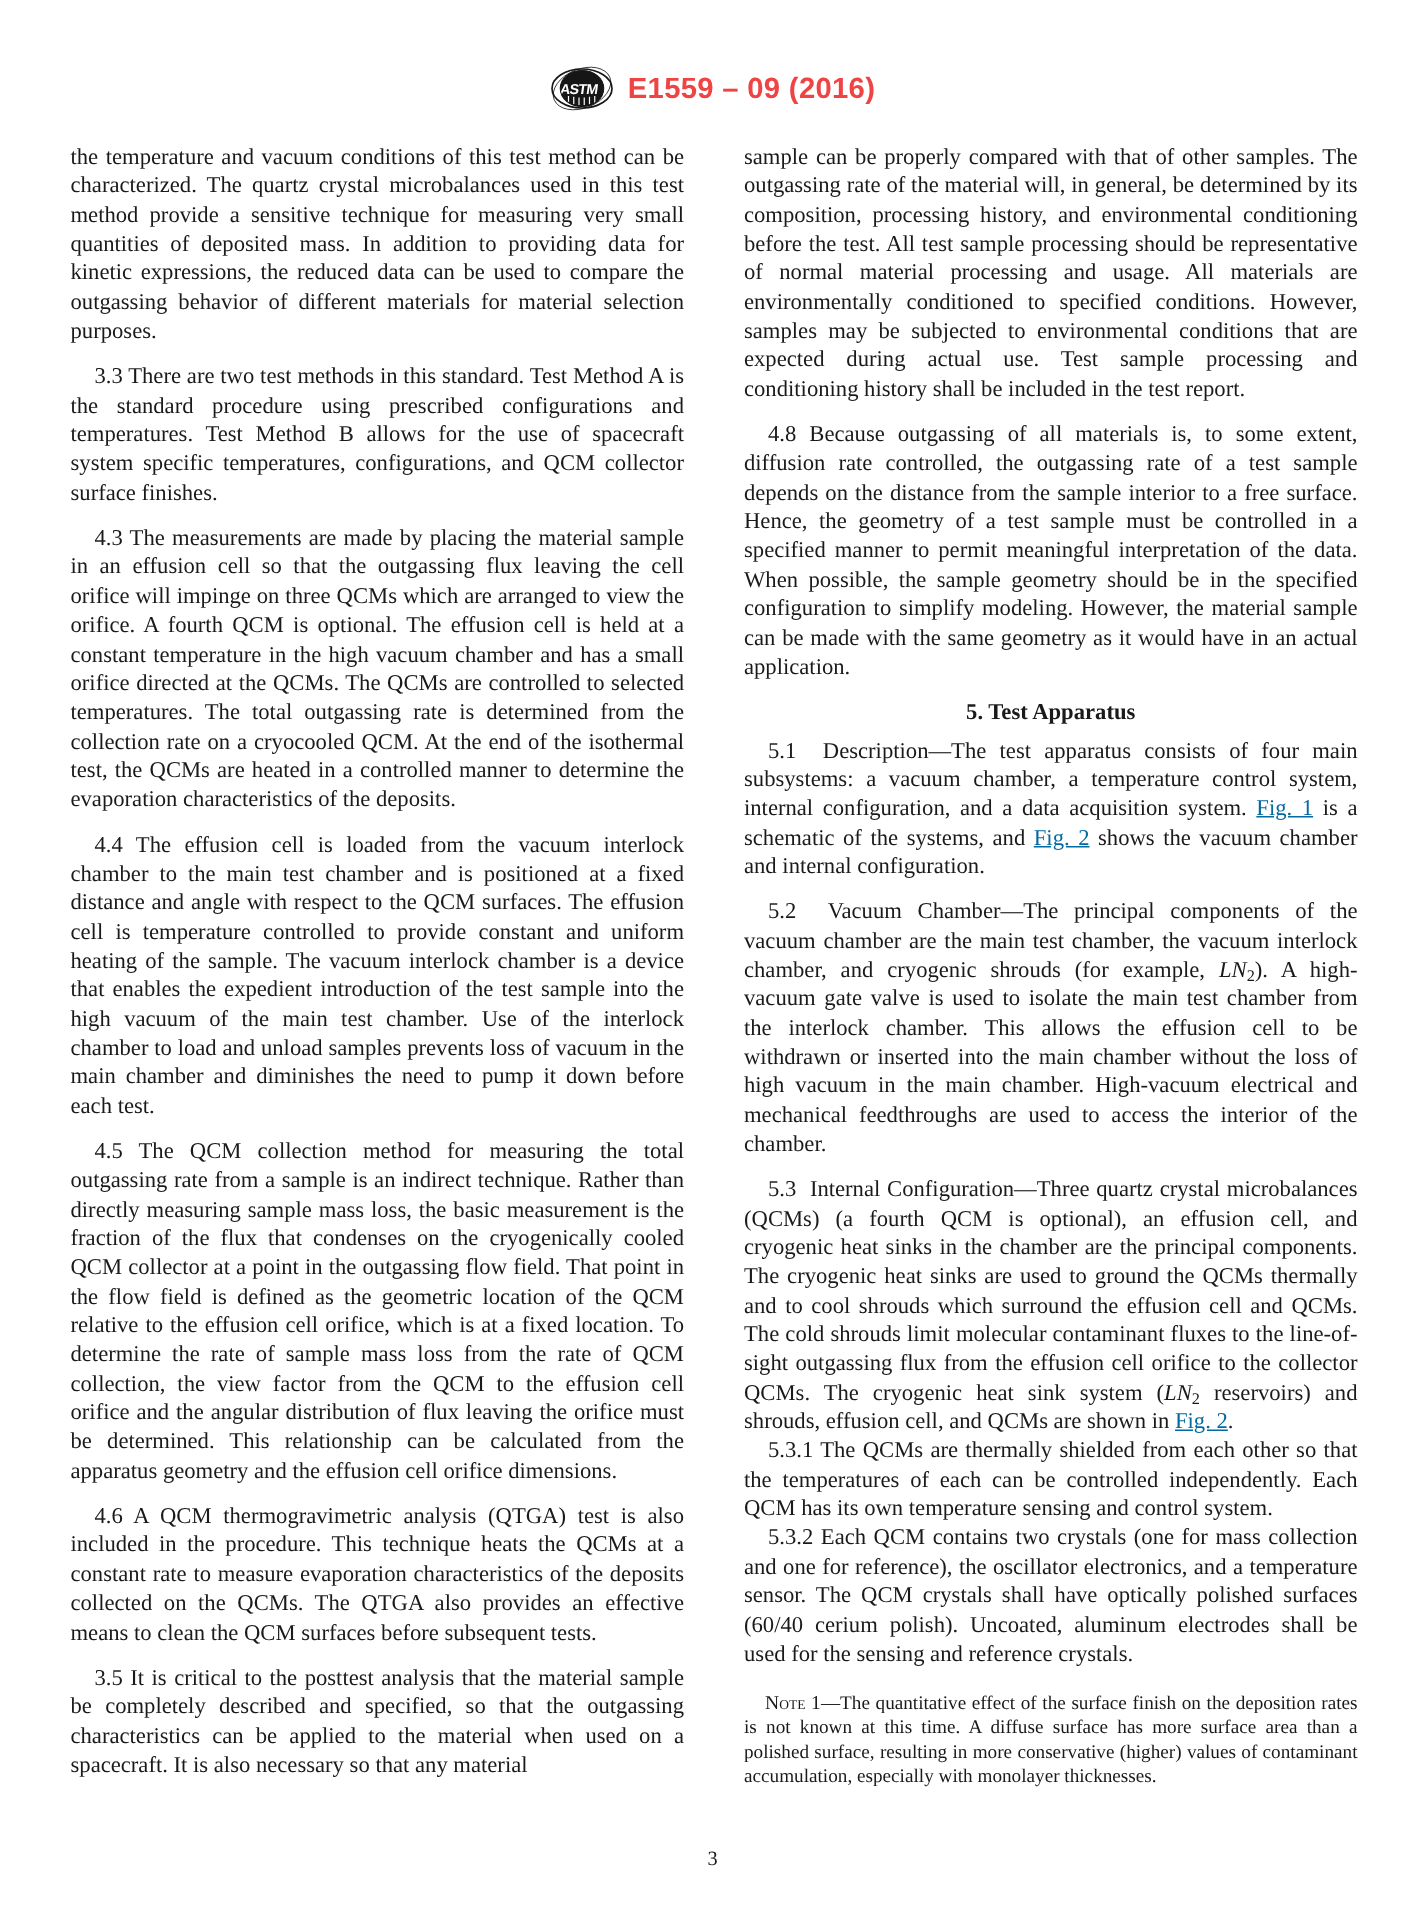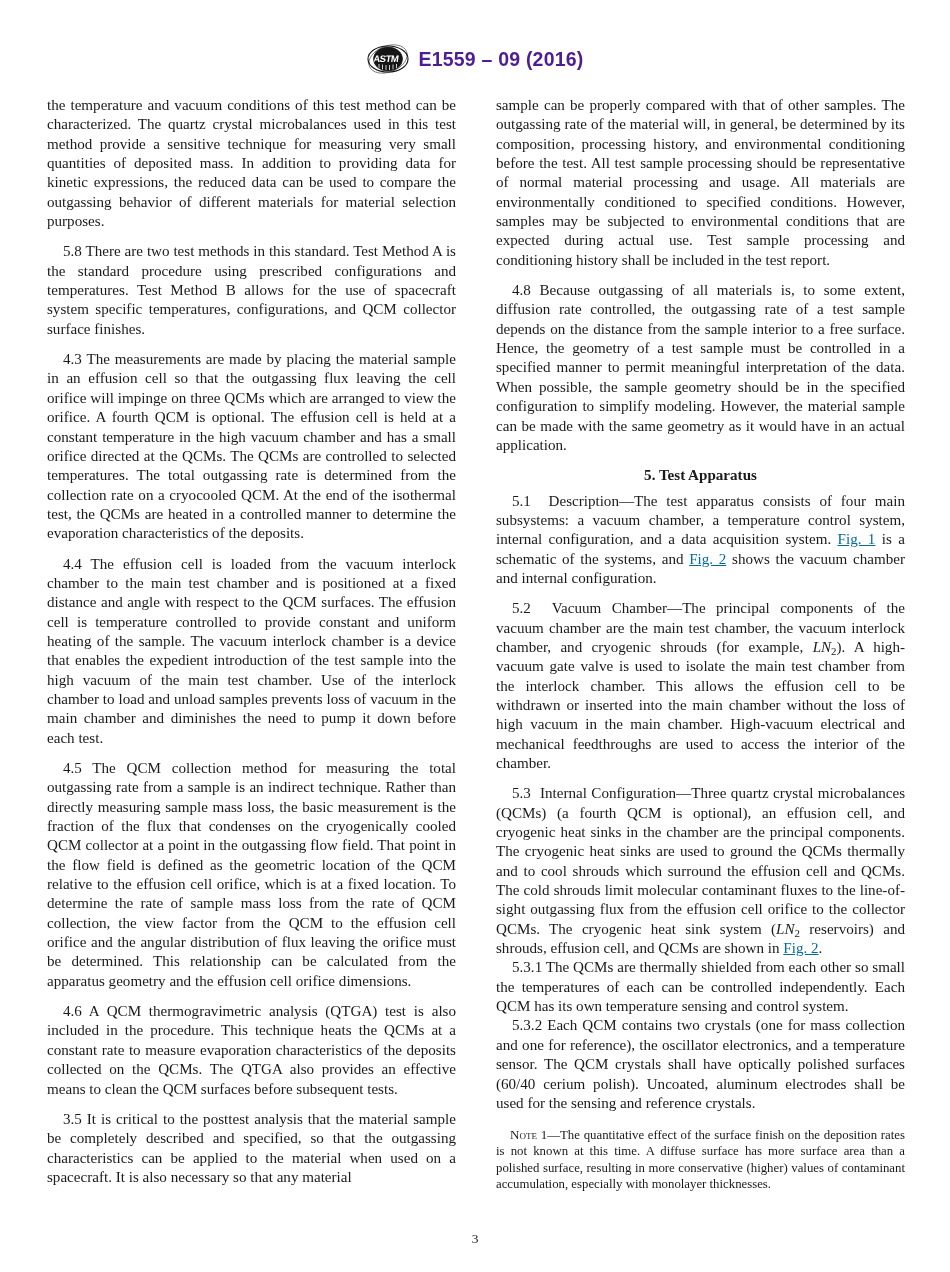--- a/index.html
+++ b/index.html
@@ -38,21 +38,21 @@
   .astm-logo {
     width: 42px;
     height: 30px;
     display: block;
   }
   .doc-designation {
     font-family: "Liberation Sans", "DejaVu Sans", sans-serif;
     font-weight: bold;
     font-size: 19.5px;
     letter-spacing: 0.2px;
-    color: #4c1d95;
+    color: #ef4444;
     white-space: nowrap;
   }
 
   
   .columns {
     position: absolute;
     top: 96px;
     left: 47px;
     width: 858px;
     display: flex;
@@ -158,21 +158,21 @@
     </span>
     <span class="doc-designation">E1559 – 09 (2016)</span>
   </div>
 
   <div class="columns">
 
     <div class="col">
 
       <p class="body">the temperature and vacuum conditions of this test method can be characterized. The quartz crystal microbalances used in this test method provide a sensitive technique for measuring very small quantities of deposited mass. In addition to providing data for kinetic expressions, the reduced data can be used to compare the outgassing behavior of different materials for material selection purposes.</p>
 
-      <p class="body indent">5.8  There are two test methods in this standard. Test Method A is the standard procedure using prescribed configurations and temperatures. Test Method B allows for the use of spacecraft system specific temperatures, configurations, and QCM collector surface finishes.</p>
+      <p class="body indent">3.3  There are two test methods in this standard. Test Method A is the standard procedure using prescribed configurations and temperatures. Test Method B allows for the use of spacecraft system specific temperatures, configurations, and QCM collector surface finishes.</p>
 
       <p class="body indent">4.3  The measurements are made by placing the material sample in an effusion cell so that the outgassing flux leaving the cell orifice will impinge on three QCMs which are arranged to view the orifice. A fourth QCM is optional. The effusion cell is held at a constant temperature in the high vacuum chamber and has a small orifice directed at the QCMs. The QCMs are controlled to selected temperatures. The total outgassing rate is determined from the collection rate on a cryocooled QCM. At the end of the isothermal test, the QCMs are heated in a controlled manner to determine the evaporation characteristics of the deposits.</p>
 
       <p class="body indent">4.4  The effusion cell is loaded from the vacuum interlock chamber to the main test chamber and is positioned at a fixed distance and angle with respect to the QCM surfaces. The effusion cell is temperature controlled to provide constant and uniform heating of the sample. The vacuum interlock chamber is a device that enables the expedient introduction of the test sample into the high vacuum of the main test chamber. Use of the interlock chamber to load and unload samples prevents loss of vacuum in the main chamber and diminishes the need to pump it down before each test.</p>
 
       <p class="body indent">4.5  The QCM collection method for measuring the total outgassing rate from a sample is an indirect technique. Rather than directly measuring sample mass loss, the basic measurement is the fraction of the flux that condenses on the cryogenically cooled QCM collector at a point in the outgassing flow field. That point in the flow field is defined as the geometric location of the QCM relative to the effusion cell orifice, which is at a fixed location. To determine the rate of sample mass loss from the rate of QCM collection, the view factor from the QCM to the effusion cell orifice and the angular distribution of flux leaving the orifice must be determined. This relationship can be calculated from the apparatus geometry and the effusion cell orifice dimensions.</p>
 
       <p class="body indent">4.6  A QCM thermogravimetric analysis (QTGA) test is also included in the procedure. This technique heats the QCMs at a constant rate to measure evaporation characteristics of the deposits collected on the QCMs. The QTGA also provides an effective means to clean the QCM surfaces before subsequent tests.</p>
 
       <p class="body indent">3.5  It is critical to the posttest analysis that the material sample be completely described and specified, so that the outgassing characteristics can be applied to the material when used on a spacecraft. It is also necessary so that any material</p>
@@ -185,21 +185,21 @@
       <p class="body indent">4.8  Because outgassing of all materials is, to some extent, diffusion rate controlled, the outgassing rate of a test sample depends on the distance from the sample interior to a free surface. Hence, the geometry of a test sample must be controlled in a specified manner to permit meaningful interpretation of the data. When possible, the sample geometry should be in the specified configuration to simplify modeling. However, the material sample can be made with the same geometry as it would have in an actual application.</p>
 
       <h2 class="section-head">5.  Test Apparatus</h2>
 
       <p class="body indent tight" style="margin-top:6px"><span>5.1</span><span>&nbsp;&nbsp;</span><span class="term">Description</span><span>—The test apparatus consists of four main subsystems: a vacuum chamber, a temperature control system, internal configuration, and a data acquisition system. </span><a class="figref" href="#">Fig. 1</a><span> is a schematic of the systems, and </span><a class="figref" href="#">Fig. 2</a><span> shows the vacuum chamber and internal configuration.</span></p>
 
       <p class="body indent"><span>5.2</span><span>&nbsp;&nbsp;</span><span class="term">Vacuum Chamber</span><span>—The principal components of the vacuum chamber are the main test chamber, the vacuum interlock chamber, and cryogenic shrouds (for example, </span><span class="sym">LN</span><sub>2</sub><span>). A high-vacuum gate valve is used to isolate the main test chamber from the interlock chamber. This allows the effusion cell to be withdrawn or inserted into the main chamber without the loss of high vacuum in the main chamber. High-vacuum electrical and mechanical feedthroughs are used to access the interior of the chamber.</span></p>
 
       <p class="body indent"><span>5.3</span><span>&nbsp;&nbsp;</span><span class="term">Internal Configuration</span><span>—Three quartz crystal microbalances (QCMs) (a fourth QCM is optional), an effusion cell, and cryogenic heat sinks in the chamber are the principal components. The cryogenic heat sinks are used to ground the QCMs thermally and to cool shrouds which surround the effusion cell and QCMs. The cold shrouds limit molecular contaminant fluxes to the line-of-sight outgassing flux from the effusion cell orifice to the collector QCMs. The cryogenic heat sink system (</span><span class="sym">LN</span><sub>2</sub><span> reservoirs) and shrouds, effusion cell, and QCMs are shown in </span><a class="figref" href="#">Fig. 2</a><span>.</span></p>
 
-      <p class="body indent tight" style="margin-top:0">5.3.1  The QCMs are thermally shielded from each other so small the temperatures of each can be controlled independently. Each QCM has its own temperature sensing and control system.</p>
+      <p class="body indent tight" style="margin-top:0">5.3.1  The QCMs are thermally shielded from each other so that the temperatures of each can be controlled independently. Each QCM has its own temperature sensing and control system.</p>
 
       <p class="body indent tight" style="margin-top:0">5.3.2  Each QCM contains two crystals (one for mass collection and one for reference), the oscillator electronics, and a temperature sensor. The QCM crystals shall have optically polished surfaces (60/40 cerium polish). Uncoated, aluminum electrodes shall be used for the sensing and reference crystals.</p>
 
       <p class="note"><span class="note-label">Note 1</span><span>—The quantitative effect of the surface finish on the deposition rates is not known at this time. A diffuse surface has more surface area than a polished surface, resulting in more conservative (higher) values of contaminant accumulation, especially with monolayer thicknesses.</span></p>
     </div>
   </div>
 
   <div class="page-number">3</div>
 
 </div>

